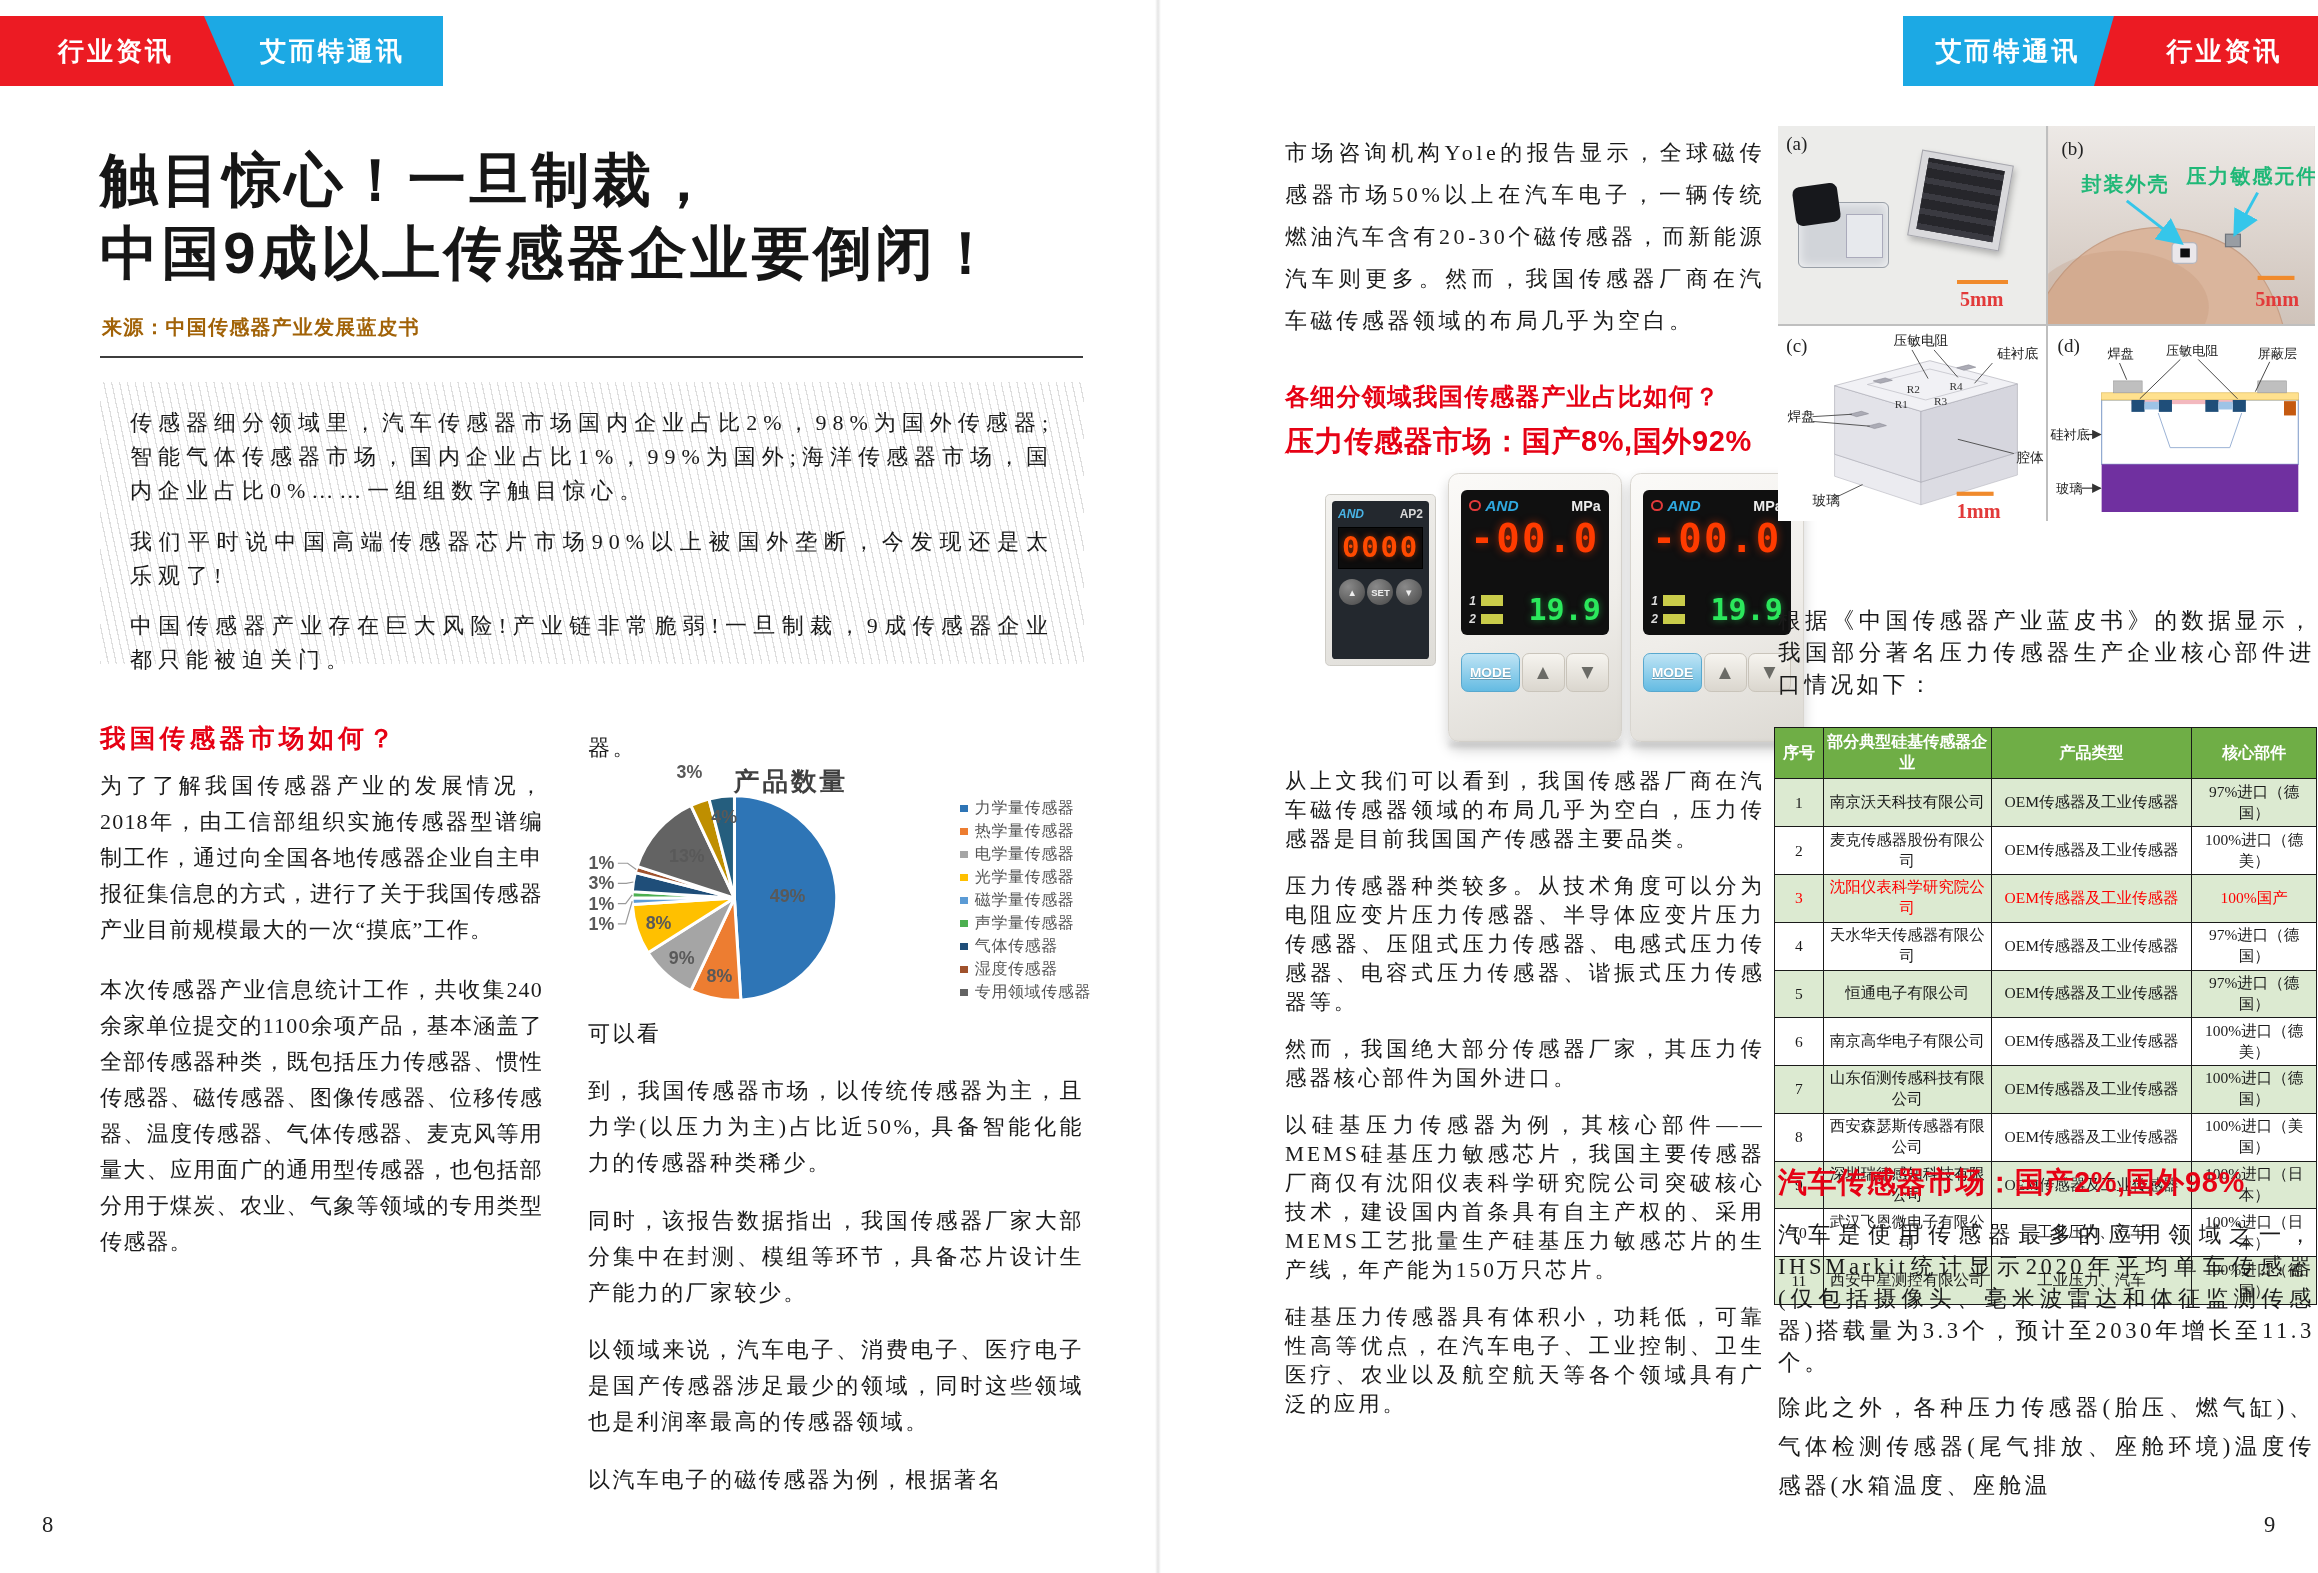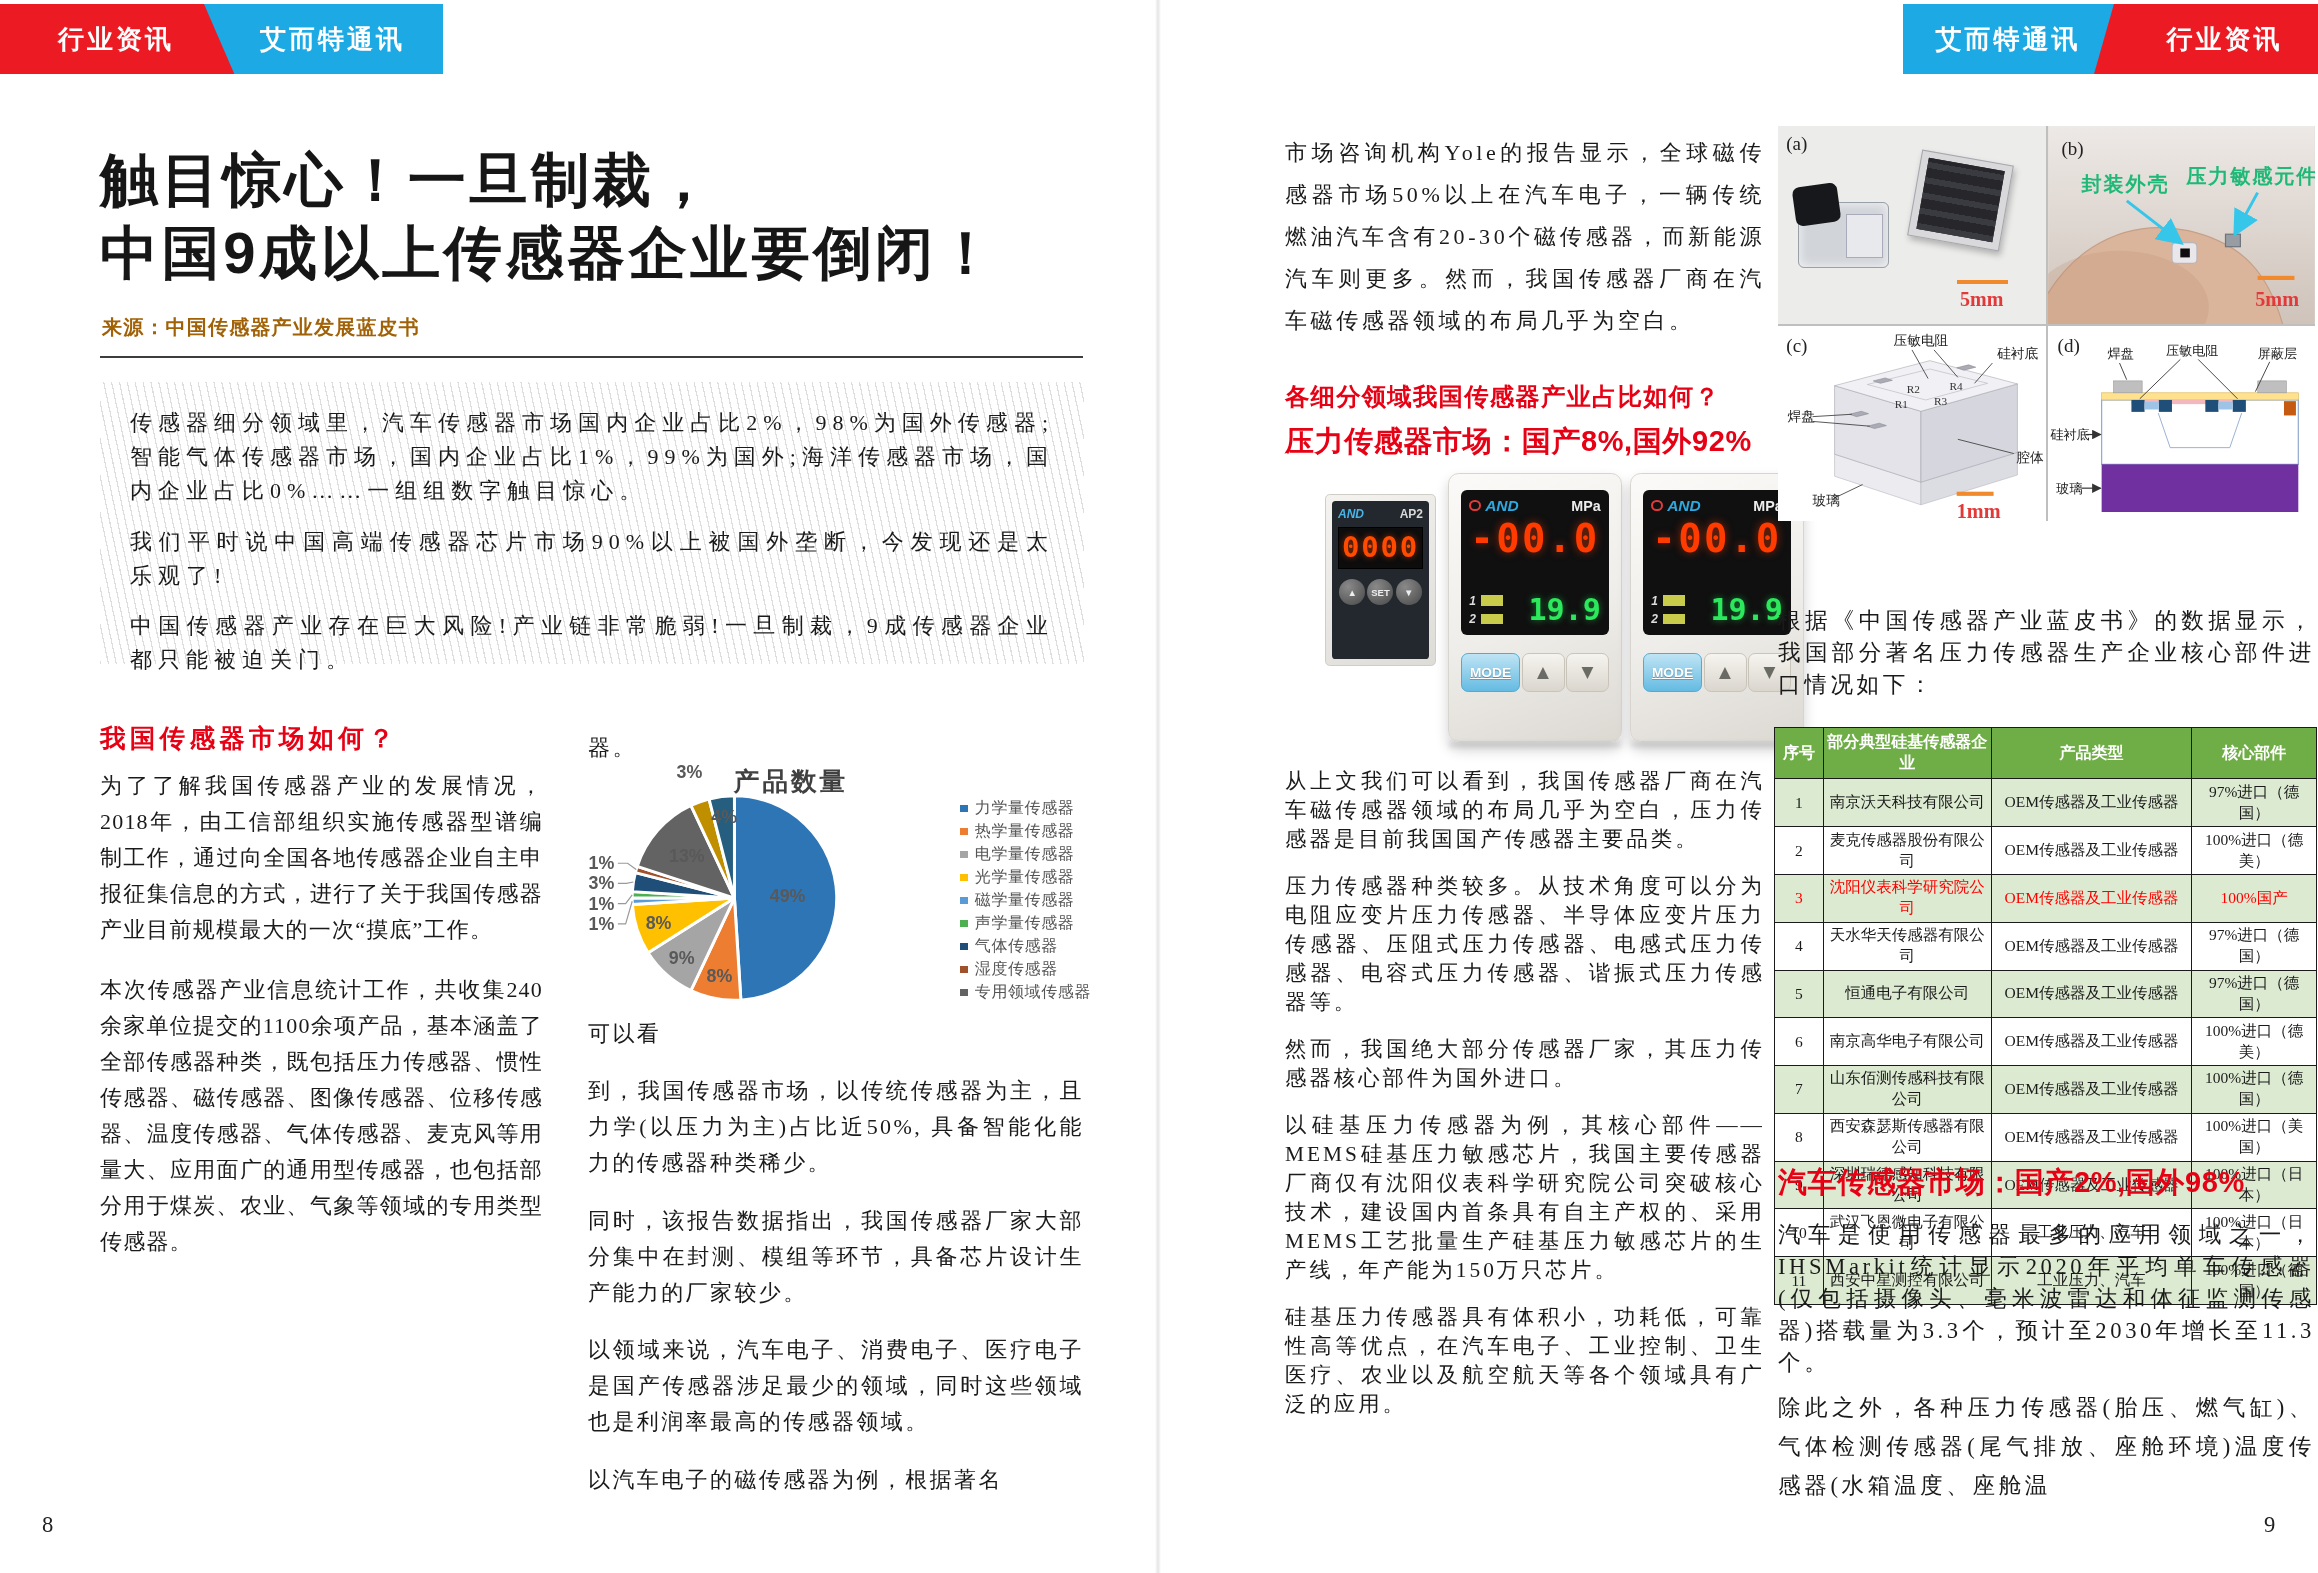--- a/index.html
+++ b/index.html
@@ -2,21 +2,21 @@
 <html style="font-size:9.5px"><head>
 <meta charset="utf-8">
 <style>
   html,body{margin:0;padding:0;background:#888;}
   .page{position:relative;width:2319px;height:1574px;background:#fff;overflow:hidden;
         font-family:"Liberation Serif","DejaVu Serif",serif;color:#1a1a1a;}
   .abs{position:absolute;}
   .sans{font-family:"Liberation Sans","DejaVu Sans",sans-serif;}
 
   
-  .tab{position:absolute;top:4px;height:70px;display:flex;align-items:center;justify-content:center;
+  .tab{position:absolute;top:16px;height:70px;display:flex;align-items:center;justify-content:center;
        color:#fff;font-family:"Liberation Sans","DejaVu Sans",sans-serif;font-weight:800;
        font-size:26px;letter-spacing:3px;}
   #tab-l-red{left:0;width:232px;background:#EC1B23;clip-path:polygon(0 0,87.8% 0,100% 100%,0 100%);padding-right:24px;}
   #tab-l-blue{left:204px;width:221px;background:#1CA9E4;clip-path:polygon(0 0,100% 0,100% 100%,12.7% 100%);padding-left:18px;}
   #tab-r-blue{left:1903px;width:210px;background:#1CA9E4;clip-path:polygon(0 0,100% 0,91.2% 100%,0 100%);padding-right:12px;}
   #tab-r-red{left:2094px;width:225px;background:#EC1B23;clip-path:polygon(8.2% 0,100% 0,100% 100%,0 100%);padding-left:18px;}
 
   
   #main-title{left:100px;top:143px;font-weight:900;font-size:58px;line-height:73px;
               letter-spacing:3.6px;color:#161616;}

